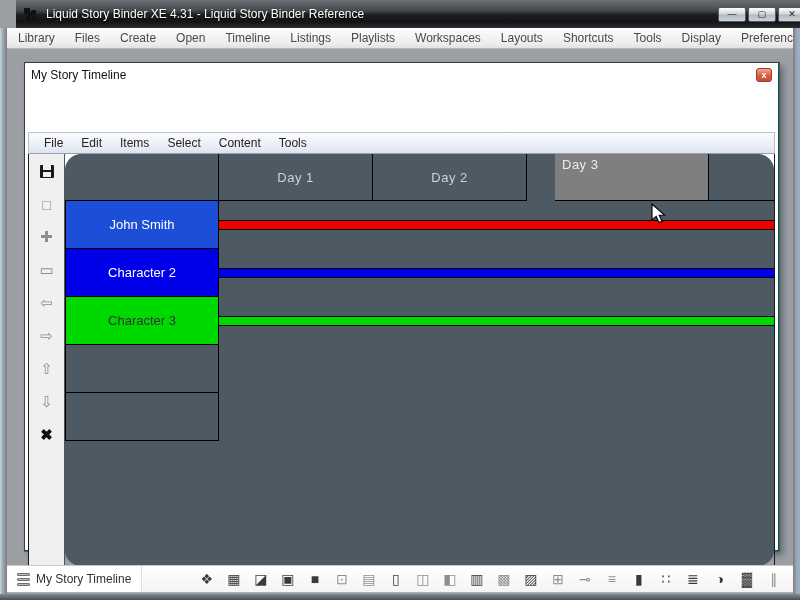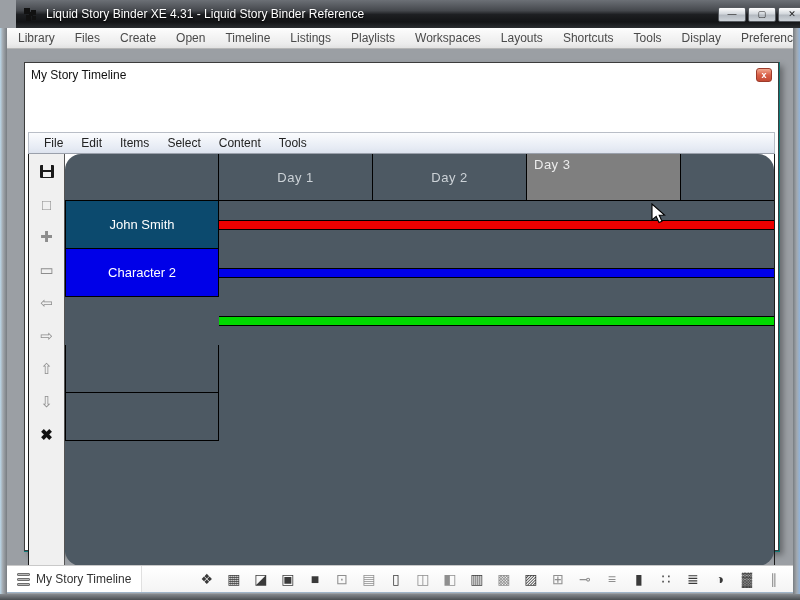--- a/index.html
+++ b/index.html
@@ -42,21 +42,21 @@
   .vtoolbar { width:36px; background:#f0f0f0; border-right:1px solid #555; display:flex; flex-direction:column; align-items:center; padding-top:5px; }
   .tool-btn { width:24px; height:24px; display:flex; align-items:center; justify-content:center; color:#8d8d8d; font-size:15px; }
   .tool-btn.dark { color:#111; font-weight:bold; }
   .floppy { width:14px; height:13px; background:#1a1a1a; position:relative; border-radius:1px; }
   .floppy:before { content:""; position:absolute; left:3px; top:0; width:8px; height:5px; background:#f0f0f0; }
   .floppy:after { content:""; position:absolute; left:3px; bottom:1px; width:8px; height:5px; background:#f0f0f0; border-top:2px solid #1a1a1a; }
 
   .timeline { position:relative; flex:1; background:#4d5963; overflow:hidden;border-radius:16px; }
   .hcell { position:absolute; top:0; height:47px; border-right:1px solid #000; border-bottom:1px solid #000;
     display:flex; align-items:center; justify-content:center; font-size:13px; color:#ccd2d7; letter-spacing:0.5px; }
-  .hcell.sel { background:#7f7f7f; align-items:flex-start; justify-content:flex-start; padding:3px 0 0 7px; color:#ececec; }
+  .hcell.sel { background:#7f7f7f; align-items:flex-start; justify-content:flex-start; padding:3px 0 0 7px; color:#ececec;margin-left:28px; }
   .ncell { position:absolute; left:0; width:154px; height:48px; border:1px solid #000; border-top:none;
     display:flex; align-items:center; justify-content:center; font-size:13px; }
   .bar { position:absolute; left:154px; right:0; height:10px; border-top:1px solid #000; border-bottom:1px solid #000; }
 
   .hscroll { height:17px; display:flex; }
   .hs-spacer { width:37px; background:#f0f0f0; border-right:1px solid #aaa; }
   .hs-track { flex:1; background:#f5f5f5; border:1px solid #b9b9b9; display:flex; align-items:stretch; }
   .hs-btn { width:17px; background:linear-gradient(180deg,#fdfdfd,#e4e4e4); border:1px solid #9b9b9b;
     font-size:8px; color:#111; display:flex; align-items:center; justify-content:center; }
   .hs-thumb { width:24px; background:linear-gradient(180deg,#ffffff,#eaeaea); border:1px solid #9b9b9b; margin-left:2px; }
@@ -149,24 +149,25 @@
       <span class="cursor" style="left:586px; top:49px;">
         <svg width="16" height="22" viewBox="0 0 16 22">
           <polygon points="1,1 1,17 5.2,13.4 8,19.6 11,18.2 8.2,12.2 13.5,12" fill="#ffffff" stroke="#000000" stroke-width="1.1"></polygon>
         </svg>
       </span>
     <div class="hcell" style="left: 0px; width: 154px;"></div>
         <div class="hcell" style="left: 154px; width: 154px;">Day 1</div>
         <div class="hcell" style="left: 308px; width: 154px;">Day 2</div>
         <div class="hcell sel" style="left: 462px; width: 154px; background: rgb(127, 127, 127);">Day 3</div>
         <div class="hcell" style="left: 616px; right: 0px; width: auto; border-right: none;"></div>
-        <div class="ncell" style="top: 47px; background: #0c4a6e; color: rgb(255, 255, 255);">John Smith</div>
+        <div class="ncell" style="top: 47px; background: #1d4ed8; color: rgb(255, 255, 255);">John Smith</div>
         <div class="bar" style="top: 66px; background: rgb(236, 0, 0);"></div>
         <div class="ncell" style="top: 95px; background: rgb(0, 0, 232); color: rgb(255, 255, 255);">Character 2</div>
         <div class="bar" style="top: 114px; background: rgb(0, 0, 232);"></div>
+        <div class="ncell" style="top: 143px; background: rgb(0, 217, 0); color: rgb(51, 51, 51);">Character 3</div>
         <div class="bar" style="top: 162px; background: rgb(0, 217, 0);"></div>
         <div class="ncell" style="top: 191px;"></div>
         <div class="ncell" style="top: 239px;"></div>
       </div>
   </div>
   <div class="hscroll">
     <div class="hs-spacer"></div>
     <div class="hs-track">
       <div class="hs-btn">◄</div>
       <div class="hs-thumb"></div>

